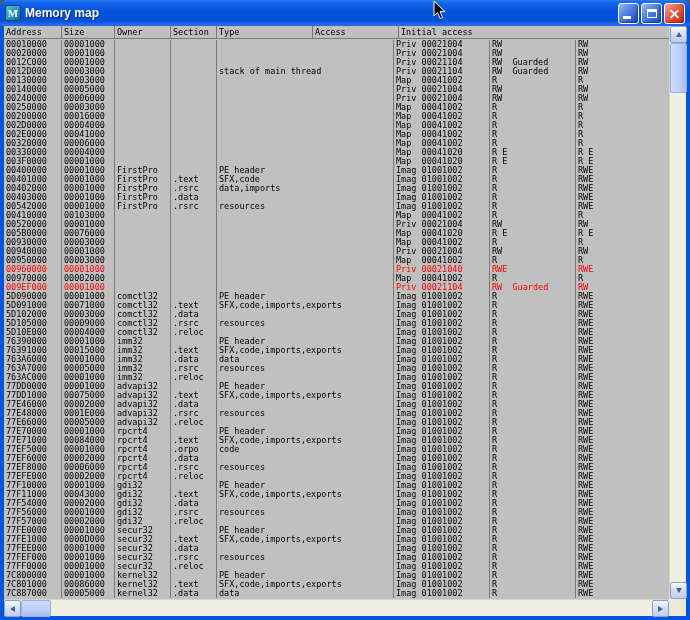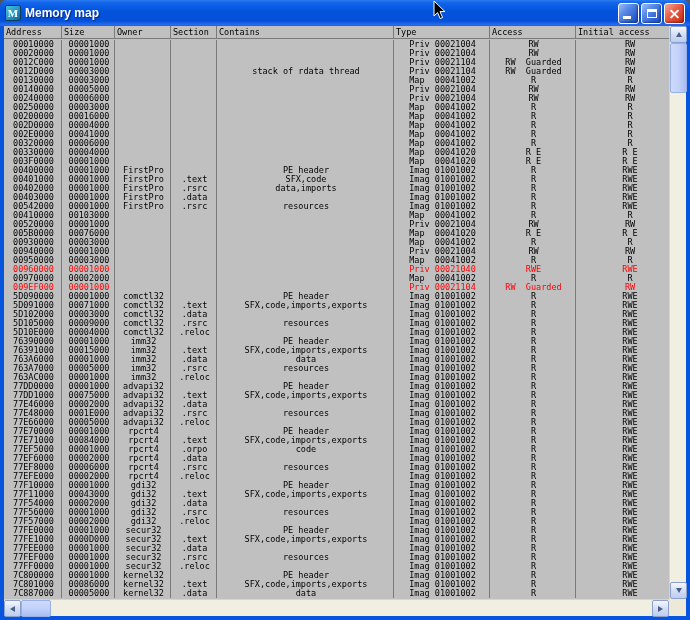--- a/index.html
+++ b/index.html
@@ -37,21 +37,21 @@
   .glyph-max { position:absolute; left:5px; top:5px; width:10px; height:9px; border:1px solid #fff; border-top:3px solid #fff; }
   .glyph-x1, .glyph-x2 { position:absolute; left:4px; top:9px; width:11px; height:2px; background:#fff; }
   .glyph-x1 { transform:rotate(45deg); } .glyph-x2 { transform:rotate(-45deg); }
 
   .client {
     position:absolute; top:26px; left:4px; right:4px; bottom:4px;
     background:#c0c0c0;
   }
   .table-area { position:absolute; top:0; left:0; bottom:17px; width:679px; overflow:hidden; }
   .thead { position:absolute; top:0; left:0; right:0; height:13px; border-bottom:1px solid #7a7a7a; display:flex; }
-  .tbody { position:absolute; top:14px; left:0; right:0; bottom:0; overflow:hidden;text-align:center; }
+  .tbody { position:absolute; top:14px; left:0; right:0; bottom:0; overflow:hidden; }
   .hcell, .cell {
     font-size:8.5px; white-space:pre; overflow:hidden;
     padding-left:2px; border-right:1px solid #7a7a7a; color:#000;
   }
   .hcell { line-height:13px; height:13px; }
   .trow { display:flex; height:9px; }
   .cell { line-height:9px; height:9px; }
   .col0{width:58px;} .col1{width:53px;} .col2{width:56px;} .col3{width:46px;}
   .col4{width:177px;} .col5{width:96px;} .col6{width:86px;} .col7{flex:1;}
   .trow.red .cell { color:#ff0000; }
@@ -107,21 +107,20 @@
   </div>
 
   <div class="client">
 
     <div class="table-area">
       <div class="thead" id="thead">
           <div class="hcell col0">Address</div>
           <div class="hcell col1">Size</div>
           <div class="hcell col2">Owner</div>
           <div class="hcell col3">Section</div>
-          <div class="hcell col4">Contains</div>
           <div class="hcell col5">Type</div>
           <div class="hcell col6">Access</div>
           <div class="hcell col7">Initial access</div>
         </div>
       <div class="tbody" id="tbody">
           <div class="trow">
             <div class="cell col0">00010000</div>
             <div class="cell col1">00001000</div>
             <div class="cell col2"></div>
             <div class="cell col3"></div>
@@ -148,21 +147,21 @@
             <div class="cell col4"></div>
             <div class="cell col5">Priv 00021104</div>
             <div class="cell col6">RW  Guarded</div>
             <div class="cell col7">RW</div>
           </div>
           <div class="trow">
             <div class="cell col0">0012D000</div>
             <div class="cell col1">00003000</div>
             <div class="cell col2"></div>
             <div class="cell col3"></div>
-            <div class="cell col4">stack of rdata thread</div>
+            <div class="cell col4">stack of main thread</div>
             <div class="cell col5">Priv 00021104</div>
             <div class="cell col6">RW  Guarded</div>
             <div class="cell col7">RW</div>
           </div>
           <div class="trow">
             <div class="cell col0">00130000</div>
             <div class="cell col1">00003000</div>
             <div class="cell col2"></div>
             <div class="cell col3"></div>
             <div class="cell col4"></div>

